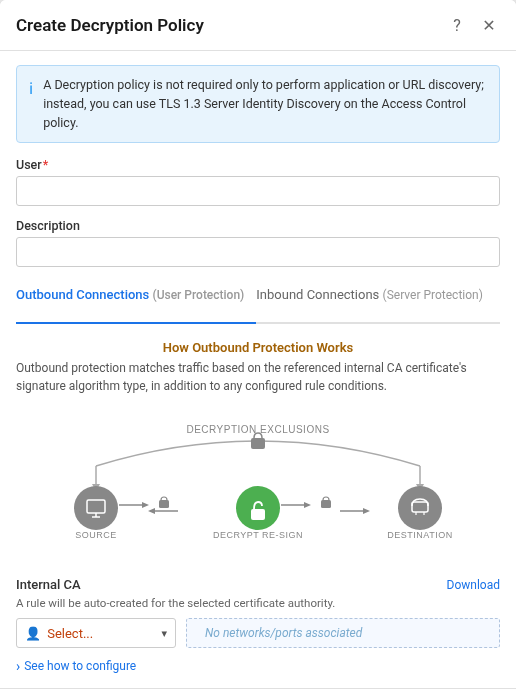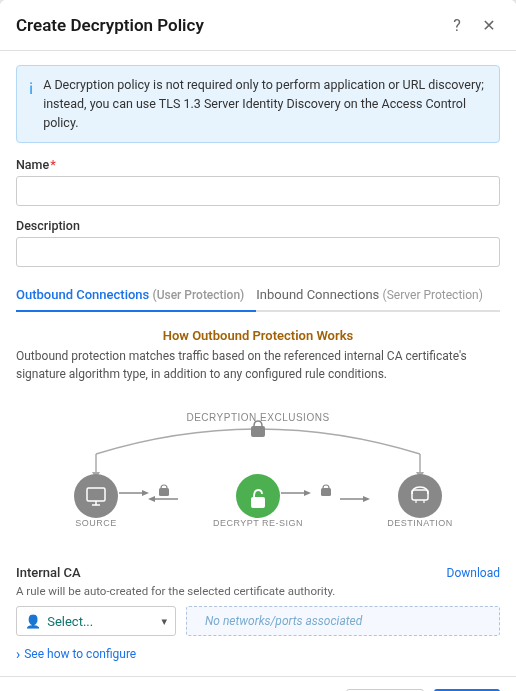--- a/index.html
+++ b/index.html
@@ -96,21 +96,21 @@
       outline: none;
       height: 30px;
     }
     .tabs {
       display: flex;
       border-bottom: 2px solid #e0e0e0;
       margin-bottom: 16px;
       margin-top: 4px;
     }
     .tab {
-      padding: 8px 12px 8px 0;
+      padding: 8px 12px 20px 0;
       font-size: 13px;
       cursor: pointer;
       color: #666;
       border-bottom: 2px solid transparent;
       margin-bottom: -2px;
       white-space: nowrap;
     }
     .tab.active {
       color: #1a73e8;
       border-bottom: 2px solid #1a73e8;
@@ -187,21 +187,21 @@
       gap: 6px;
       height: 30px;
     }
     .select-icon {
       color: #777;
       font-size: 13px;
       flex-shrink: 0;
     }
     .select-text {
       font-size: 13px;
-      color: #0f766e;
+      color: #c2410c;
       flex: 1;
     }
     .chevron-icon {
       color: #555;
       font-size: 11px;
     }
     .networks-placeholder {
       flex: 1;
       border: 1px dashed #b0c4de;
       border-radius: 3px;
@@ -269,21 +269,21 @@
 
   <div class="dialog-body">
 
     <div class="info-banner">
       <span class="info-icon">ℹ</span>
       <span class="info-text">A Decryption policy is not required only to perform application or URL discovery; instead, you can use TLS 1.3 Server Identity Discovery on the Access Control policy.</span>
     </div>
 
     <div class="form-group">
       <label class="form-label">
-        <span>Name</span><span class="required">*</span>
+        <span>User</span><span class="required">*</span>
       </label>
       <input type="text" class="form-input" style="">
     </div>
 
     <div class="form-group">
       <label class="form-label">Description</label>
       <input type="text" class="form-input" style="">
     </div>
 
     <div class="tabs">

